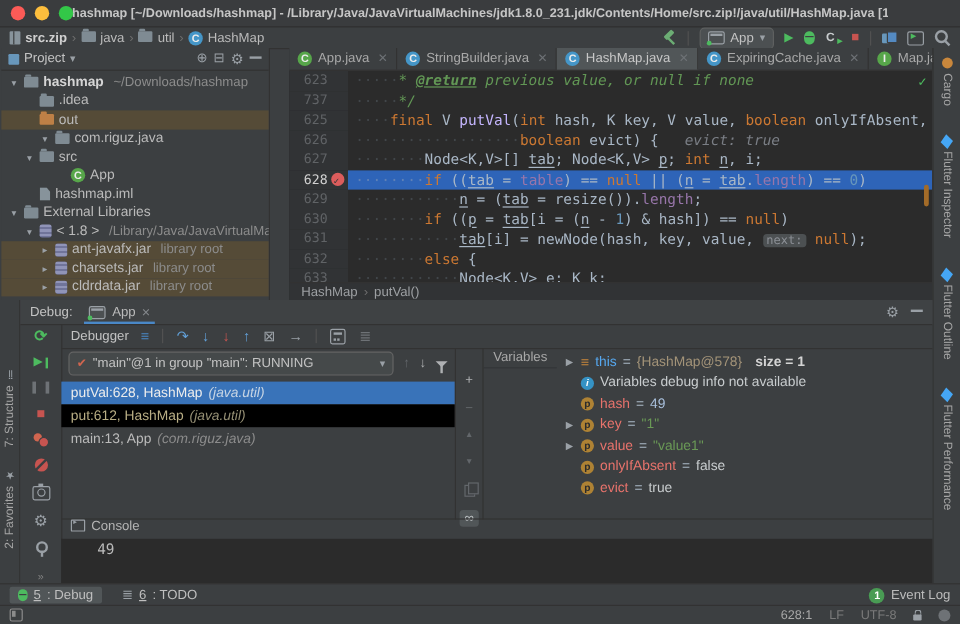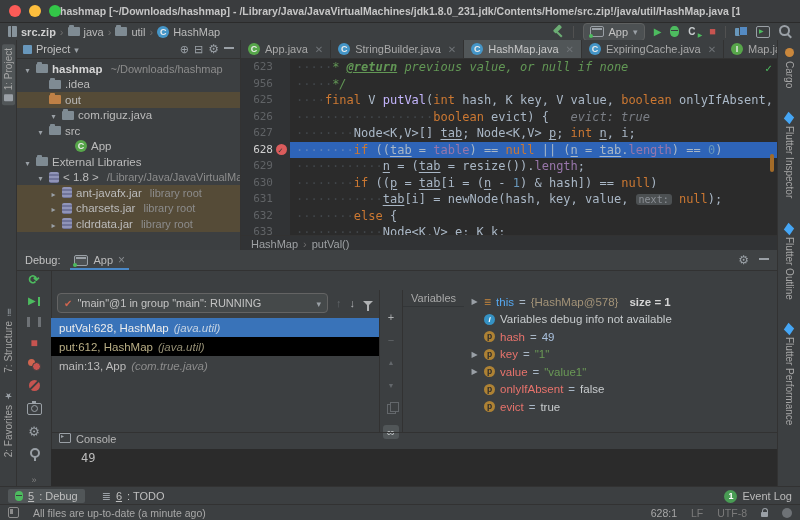--- a/index.html
+++ b/index.html
@@ -6,21 +6,21 @@
   #app{position:relative;width:800px;height:520px;background:#3C3F41;font-family:"Liberation Sans",sans-serif;color:#BBBBBB;overflow:hidden;font-size:11px;-webkit-font-smoothing:antialiased;}
   .nosel{user-select:none}
   
   .titlebar{position:absolute;left:0;top:0;right:0;height:22px;background:#3A3C3E;border-bottom:1px solid #2B2B2B;display:flex;align-items:center}
   .traffic{display:flex;gap:8px;margin-left:9px;z-index:2}
   .tl{width:12px;height:12px;border-radius:50%}
   .title-text{position:absolute;left:60px;right:60px;text-align:center;font-size:10.5px;color:#C6C6C6;font-weight:600;white-space:nowrap;overflow:hidden}
   
   .navbar{position:absolute;left:0;top:23px;right:0;height:17px;display:flex;align-items:center;justify-content:space-between;padding:0 8px;background:#3C3F41;border-bottom:1px solid #323232}
   .crumbs{display:flex;align-items:center;gap:4px}
-  .crumb{display:flex;align-items:center;gap:4px;color:#BBBBBB}
+  .crumb{display:flex;gap:4px;color:#BBBBBB}
   .crumb b{font-weight:bold;color:#D0D0D0}
   .crumb-sep:before{content:"›";color:#6E6E6E}
   .nav-right{display:flex;align-items:center;gap:9px}
   .vsep{width:1px;height:12px;background:#515151}
   .combo{display:flex;align-items:center;gap:5px;background:#4C5052;border:1px solid #5E6060;border-radius:4px;padding:1px 6px;height:14px}
   .combo .lbl{color:#C3C3C3}
   
   .nic,.ic{display:inline-block;position:relative;line-height:1}
   .i-caret:before{content:"▾";color:#9AA0A6;font-size:9px}
   .i-hammer{width:13px;height:13px}
@@ -63,21 +63,21 @@
   .rstrip{position:absolute;right:0;top:40px;bottom:33px;width:22px;background:#3C3F41;border-left:1px solid #323232;display:flex;flex-direction:column;align-items:center;gap:26px;padding-top:8px}
   .vlabel{writing-mode:vertical-rl;font-size:10px;color:#A6A6A6;display:flex;align-items:center;gap:4px}
   .vlabel.up{transform:rotate(180deg)}
   .vlabel.active{background:#515658;padding:4px 1px;border-radius:2px}
   .i-flutter{width:8px;height:8px;background:#45A6F5;transform:rotate(45deg) skewX(10deg);flex:none}
   .i-cargo{width:9px;height:9px;border-radius:50%;background:#C9873C;flex:none}
   .i-star:before{content:"★";color:#9AA0A6;font-size:9px}
   .i-structsm:before{content:"≔";color:#9AA0A6;font-size:9px}
   .i-foldersm{width:9px;height:7px;background:#9AA0A6;border-radius:1px;flex:none}
   
-  .project{position:absolute;left:17px;top:40px;width:223px;height:210px;background:#3C3F41;border-right:1px solid #323232;overflow:hidden}
+  .project{position:absolute;left:1px;top:40px;width:223px;height:210px;background:#3C3F41;border-right:1px solid #323232;overflow:hidden}
   .pj-head{height:18px;display:flex;align-items:center;gap:5px;padding:0 6px;border-bottom:1px solid #323232}
   .pj-head .sp{flex:1}
   .pj-title{display:flex;align-items:center;gap:4px;color:#C3C3C3}
   .pj-title .sq{width:9px;height:9px;background:#6897BB;border-radius:1px}
   .tree{padding-top:2px}
   .trow{display:flex;align-items:center;gap:4px;height:15.5px;white-space:nowrap;padding-right:4px}
   .trow.hl{background:#554B37}
   .trow .lab{color:#BBBBBB;font-size:11.5px}
   .trow .lab.b{font-weight:bold;color:#D5D5D5}
   .trow .sub{color:#8C8C8C;font-size:11px;margin-left:4px}
@@ -320,20 +320,25 @@
         <div class="trow" style="padding-left: 19px;">
           <span class="exp open"></span>
           <span class="fold"></span>
           <span class="lab">src</span>
         </div>
         <div class="trow" style="padding-left: 45px;">
           <span class="exp "></span>
           <span class="ci green">C</span>
           <span class="lab">App</span>
         </div>
+        <div class="trow" style="padding-left: 19px;">
+          <span class="exp "></span>
+          <span class="fileic"></span>
+          <span class="lab">hashmap.iml</span>
+        </div>
         <div class="trow" style="padding-left: 6px;">
           <span class="exp open"></span>
           <span class="fold"></span>
           <span class="lab">External Libraries</span>
         </div>
         <div class="trow" style="padding-left: 19px;">
           <span class="exp open"></span>
           <span class="jaric"></span>
           <span class="lab">&lt; 1.8 &gt;</span>
           <span class="sub">/Library/Java/JavaVirtualMachines,</span>
@@ -384,21 +389,21 @@
         <div class="etab">
           <span class="ci green">I</span>
           <span>Map.java</span>
           <span class="x">✕</span>
         </div>
       </div>
     <div class="codewrap" id="codewrap">
       <span class="emark-check">✓</span>
       <span class="emark-warn"></span>
     <div class="cline"><div class="gut"><span>623</span><span class="bp"></span></div><div class="ctext"><span class="ws">·····</span><span class="cmt">* </span><span class="doctag">@return</span><span class="cmt"> previous value, or null if none</span></div></div>
-        <div class="cline"><div class="gut"><span>956</span><span class="bp"></span></div><div class="ctext"><span class="ws">·····</span><span class="cmt">*/</span></div></div>
+        <div class="cline"><div class="gut"><span>737</span><span class="bp"></span></div><div class="ctext"><span class="ws">·····</span><span class="cmt">*/</span></div></div>
         <div class="cline"><div class="gut"><span>625</span><span class="bp"></span></div><div class="ctext"><span class="ws">····</span><span class="kw">final </span><span class="pl">V </span><span class="fn">putVal</span><span class="pl">(</span><span class="kw">int </span><span class="pl">hash, K key, V value, </span><span class="kw">boolean </span><span class="pl">onlyIfAbsent,</span><span class="hint">   hash: </span></div></div>
         <div class="cline"><div class="gut"><span>626</span><span class="bp"></span></div><div class="ctext"><span class="ws">···················</span><span class="kw">boolean </span><span class="pl">evict) {</span><span class="hint">   evict: true</span></div></div>
         <div class="cline"><div class="gut"><span>627</span><span class="bp"></span></div><div class="ctext"><span class="ws">········</span><span class="pl">Node&lt;K,V&gt;[] </span><span class="lv">tab</span><span class="pl">; Node&lt;K,V&gt; </span><span class="lv">p</span><span class="pl">; </span><span class="kw">int </span><span class="lv">n</span><span class="pl">, i;</span></div></div>
         <div class="cline exec"><div class="gut"><span>628</span><span class="bp on"></span></div><div class="ctext"><span class="ws">········</span><span class="kw">if </span><span class="pl">((</span><span class="lv">tab</span><span class="pl"> = </span><span class="fld">table</span><span class="pl">) == </span><span class="kw">null</span><span class="pl"> || (</span><span class="lv">n</span><span class="pl"> = </span><span class="lv">tab</span><span class="pl">.</span><span class="fld">length</span><span class="pl">) == </span><span class="num">0</span><span class="pl">)</span></div></div>
         <div class="cline"><div class="gut"><span>629</span><span class="bp"></span></div><div class="ctext"><span class="ws">············</span><span class="lv">n</span><span class="pl"> = (</span><span class="lv">tab</span><span class="pl"> = resize()).</span><span class="fld">length</span><span class="pl">;</span></div></div>
         <div class="cline"><div class="gut"><span>630</span><span class="bp"></span></div><div class="ctext"><span class="ws">········</span><span class="kw">if </span><span class="pl">((</span><span class="lv">p</span><span class="pl"> = </span><span class="lv">tab</span><span class="pl">[i = (</span><span class="lv">n</span><span class="pl"> - </span><span class="num">1</span><span class="pl">) &amp; hash]) == </span><span class="kw">null</span><span class="pl">)</span></div></div>
         <div class="cline"><div class="gut"><span>631</span><span class="bp"></span></div><div class="ctext"><span class="ws">············</span><span class="lv">tab</span><span class="pl">[i] = newNode(hash, key, value, </span><span class="badge">next:</span><span class="pl"> </span><span class="kw">null</span><span class="pl">);</span></div></div>
         <div class="cline"><div class="gut"><span>632</span><span class="bp"></span></div><div class="ctext"><span class="ws">········</span><span class="kw">else</span><span class="pl"> {</span></div></div>
         <div class="cline"><div class="gut"><span>633</span><span class="bp"></span></div><div class="ctext"><span class="ws">············</span><span class="pl">Node&lt;K,V&gt; e; K k;</span></div></div>
       </div>
@@ -422,20 +427,37 @@
       <span class="sess-tab">
         <span class="ic i-app"></span>
         <span>App</span>
         <span class="ic i-close"></span>
       </span>
       <span class="sp"></span>
       <span class="ic i-gear"></span>
       <span class="ic i-min"></span>
     </div>
 
+    <div class="dbg-toolrow">
+      <span class="t">Debugger</span>
+      <span id="stepIcons" style="display:flex;align-items:center;gap:11px">
+          <span class="stepic ic s-view"></span>
+          <span class="vsep"></span>
+          <span class="stepic ic s-over"></span>
+          <span class="stepic ic s-into"></span>
+          <span class="stepic ic s-force"></span>
+          <span class="stepic ic s-out"></span>
+          <span class="stepic ic s-drop"></span>
+          <span class="stepic ic s-cursor"></span>
+          <span class="vsep"></span>
+          <span class="stepic ic s-calc"></span>
+          <span class="stepic ic s-layout"></span>
+        </span>
+      <span class="sp"></span>
+    </div>
 
     <div class="dbg-left" id="dbgLeft">
         <span class="ic i-rerun"></span>
         <span class="ic i-resume"></span>
         <span class="ic i-pause"></span>
         <span class="ic i-stopbig"></span>
         <span class="ic i-viewbp"></span>
         <span class="ic i-mute"></span>
         <span class="ic i-camera"></span>
         <span class="ic i-gearsm"></span>
@@ -460,21 +482,21 @@
             <div class="frow sel">
               <span>putVal:628, HashMap</span>
               <span class="pkg">(java.util)</span>
             </div>
             <div class="frow lib">
               <span>put:612, HashMap</span>
               <span class="pkg">(java.util)</span>
             </div>
             <div class="frow">
               <span>main:13, App</span>
-              <span class="pkg">(com.true.java)</span>
+              <span class="pkg">(com.riguz.java)</span>
             </div>
           </div>
       </div>
 
       <div class="varstrip" id="varStrip">
           <span class="vs-ic">+</span>
           <span class="vs-ic dis">−</span>
           <span class="vs-ic dis" style="font-size: 7px;">▲</span>
           <span class="vs-ic dis" style="font-size: 7px;">▼</span>
           <span class="vs-ic dis"><span class="ic i-copy"></span></span>
@@ -560,21 +582,20 @@
       </span>
     <span class="bb-sp"></span>
     <span style="display:flex;align-items:center;gap:5px">
       <span class="evt">1</span>
       <span>Event Log</span>
     </span>
   </div>
 
   <div class="statusbar">
     <span class="ic i-switcher"></span>
-    <span>All files are up-to-date (a minute ago)</span>
     <span class="sb-sp"></span>
     <span>628:1</span>
     <span class="sb-dim">LF</span>
     <span class="sb-dim">UTF-8</span>
     <span class="ic i-lock"></span>
     <span class="ic i-hector"></span>
   </div>
 </div>
 
 </body></html>

